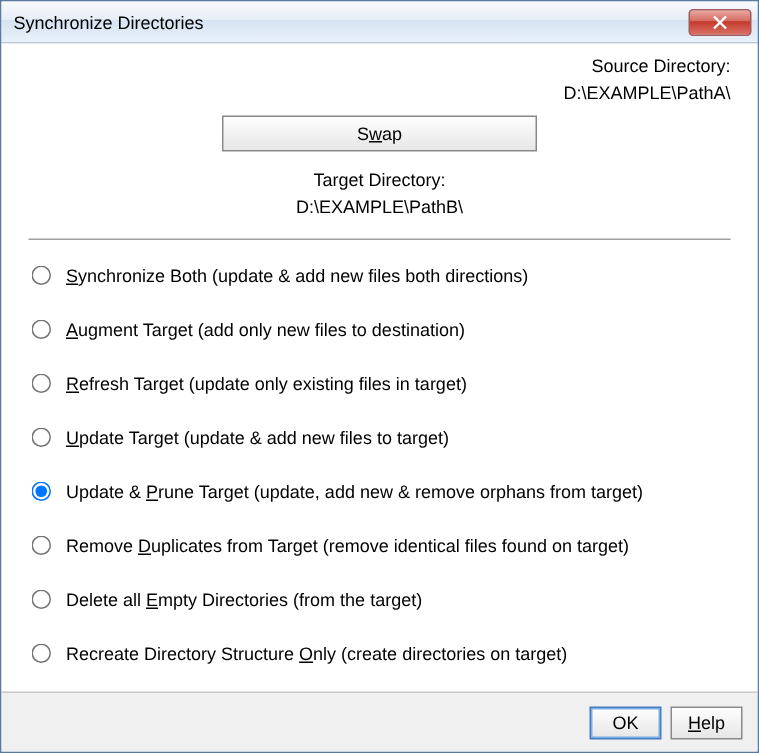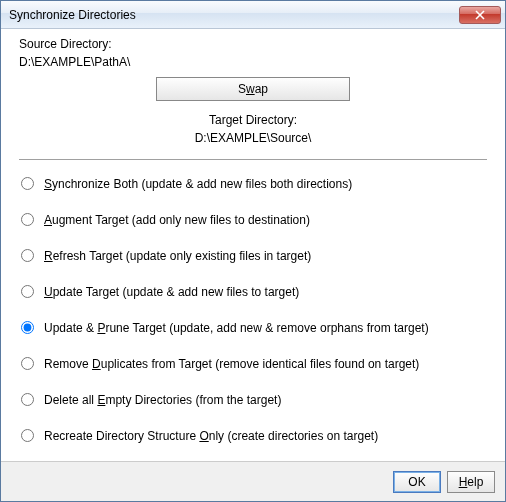--- a/index.html
+++ b/index.html
@@ -51,31 +51,31 @@
   .close-btn svg { width: 10px; height: 10px; }
   .content {
     flex: 1;
     background: #fff;
     padding: 6px 18px 0 18px;
     display: flex;
     flex-direction: column;
     overflow: hidden;
   }
   .header-section {
-    text-align: left;
+    text-align: right;
   }
   .hdr-label { margin-top: 2px; }
   .hdr-path { margin-top: 4px; }
   .swap-row {
     margin-top: 8px;
     display: flex;
     justify-content: center;
   }
   .swap-btn {
-    width: 194px;
+    width: 210px;
     height: 24px;
     border: 1px solid #888;
     background: linear-gradient(to bottom, #fefefe, #e6e6e6);
     font-size: 12px;
     font-family: inherit;
     cursor: pointer;
   }
   .target-block { margin-top: 10px; text-align: center; }
   .divider {
     border: none;
@@ -145,21 +145,21 @@
     </div>
 
     <div class="swap-row">
       <button class="swap-btn">
         <span>S</span><span class="mn">w</span><span>ap</span>
       </button>
     </div>
 
     <div class="target-block">
       <div class="hdr-label">Target Directory:</div>
-      <div class="hdr-path">D:\EXAMPLE\Source\</div>
+      <div class="hdr-path">D:\EXAMPLE\PathB\</div>
     </div>
 
     <hr class="divider">
 
     <div class="options" id="options">
         <label class="opt">
           <input type="radio" name="syncmode" style="">
           <span><span></span><span class="mn">S</span><span>ynchronize Both (update &amp; add new files both directions)</span></span>
         </label>
         <label class="opt">

